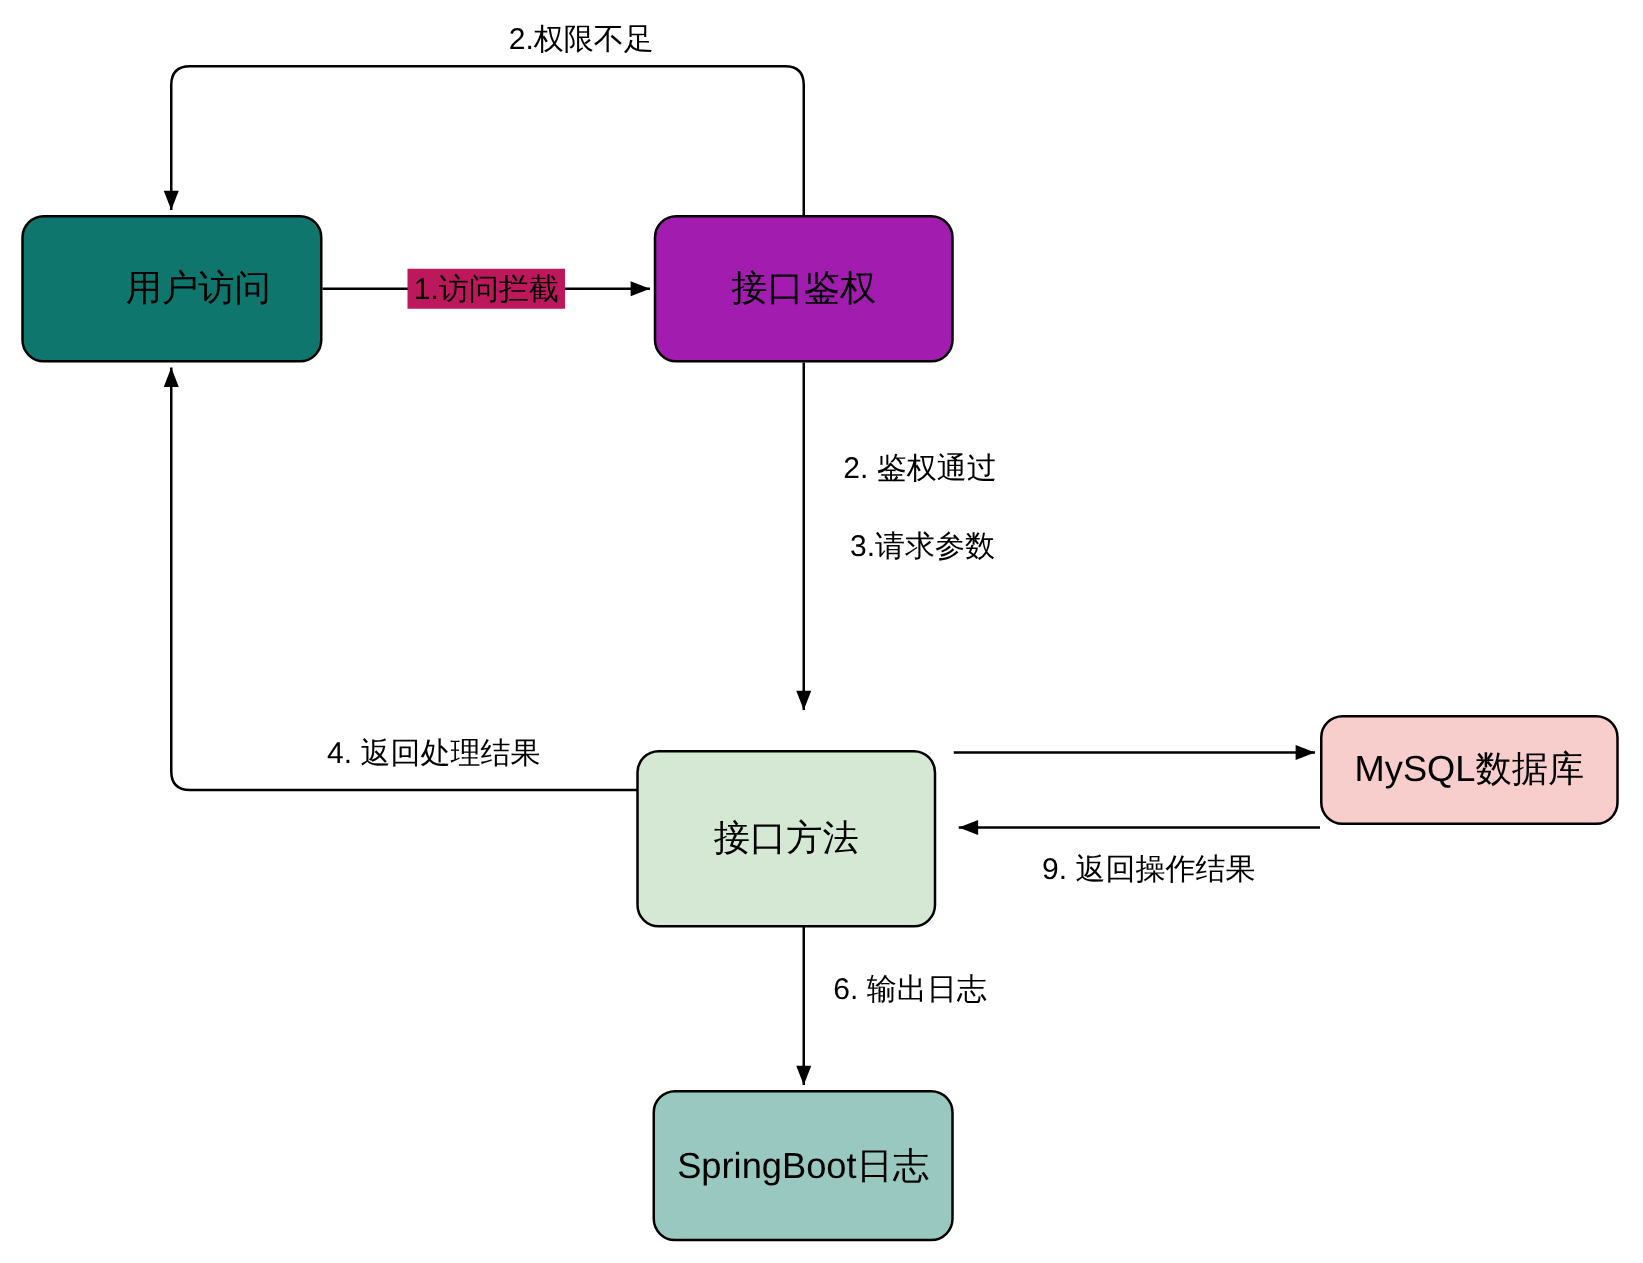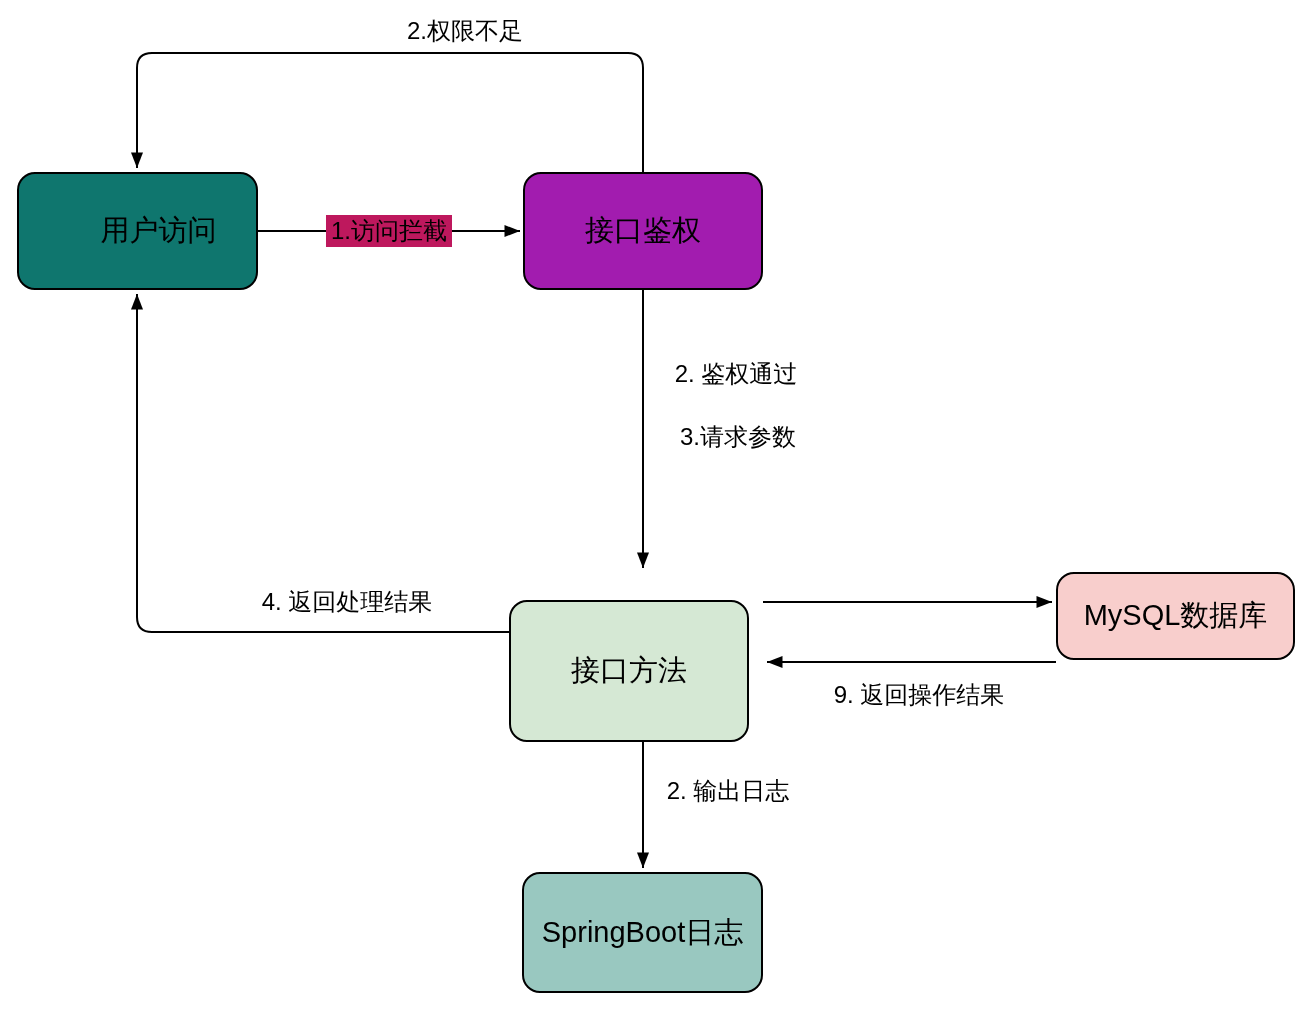--- a/index.html
+++ b/index.html
@@ -97,17 +97,17 @@
 
   <div class="edge-label lbl-permission-denied">2.权限不足</div>
 
   <div class="edge-label lbl-auth-pass">2. 鉴权通过</div>
 
   <div class="edge-label lbl-request-params">3.请求参数</div>
 
 
   <div class="edge-label lbl-db-result">9. 返回操作结果</div>
 
-  <div class="edge-label lbl-output-log">2. 输出日志</div>
+  <div class="edge-label lbl-output-log">6. 输出日志</div>
 
   <div class="edge-label lbl-return-result">4. 返回处理结果</div>
 
 </div>
 
 </body></html>

